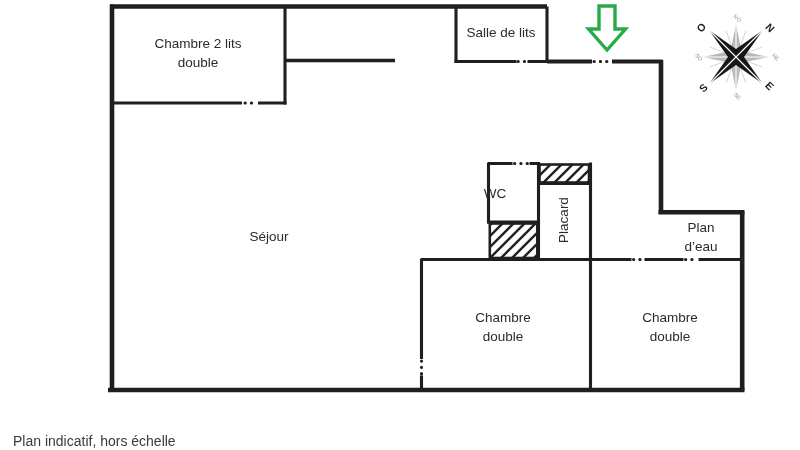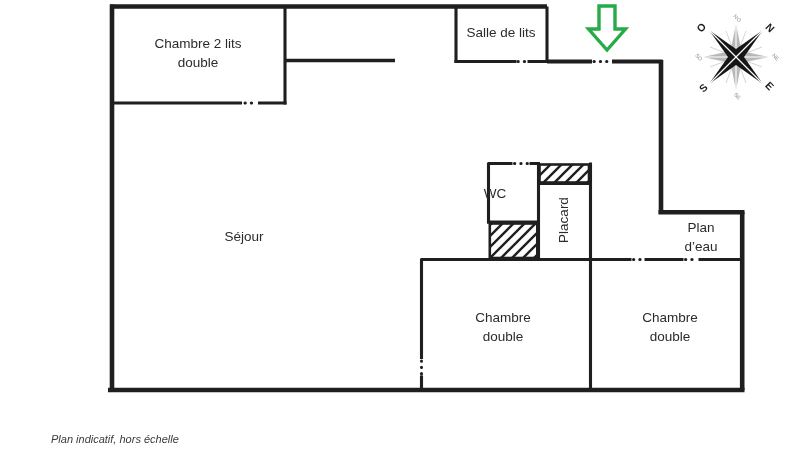--- a/index.html
+++ b/index.html
@@ -3,21 +3,21 @@
 <meta charset="utf-8">
 <style>
   html,body{margin:0;padding:0;background:#ffffff;}
   .canvas{position:relative;width:800px;height:450px;background:#ffffff;overflow:hidden;
           font-family:"Liberation Sans",sans-serif;}
   .plan-svg{position:absolute;left:0;top:0;}
   .label{position:absolute;transform:translate(-50%,-50%);font-size:13.5px;color:#2b2b2b;
          text-align:center;line-height:18px;white-space:nowrap;}
   .label.twoline{line-height:19px;}
   .label.rotated{transform:translate(-50%,-50%) rotate(-90deg);}
-  .caption{position:absolute;font-size:11px;font-style:italic;color:#3a3a3a;white-space:nowrap;margin-left:38px;}
+  .caption{position:absolute;font-size:14px;color:#3a3a3a;white-space:nowrap;}
 </style>
 </head>
 <body>
 
 <div class="canvas">
 
   <svg class="plan-svg" width="800" height="450" viewBox="0 0 800 450">
     <defs>
       <pattern id="hatch" patternUnits="userSpaceOnUse" width="11" height="11">
         <path d="M-1,12 L12,-1 M-1,1 L1,-1 M10,12 L12,10" stroke="#1f1f1f" stroke-width="2.4" fill="none"></path>
@@ -88,21 +88,21 @@
   </svg>
 
   <div class="label twoline" style="left:198px;top:53px">
     <div>Chambre 2 lits</div>
     <div>double</div>
   </div>
 
 
   <div class="label" style="left:501px;top:33px">Salle de lits</div>
 
-  <div class="label" style="left:244px;top:237px">Séjour</div>
+  <div class="label" style="left:269px;top:237px">Séjour</div>
 
   <div class="label" style="left:495px;top:194px">WC</div>
 
   <div class="label rotated" style="left:564px;top:220px">Placard</div>
 
   <div class="label twoline" style="left:701px;top:237px">
     <div>Plan</div>
     <div>d’eau</div>
   </div>
 

